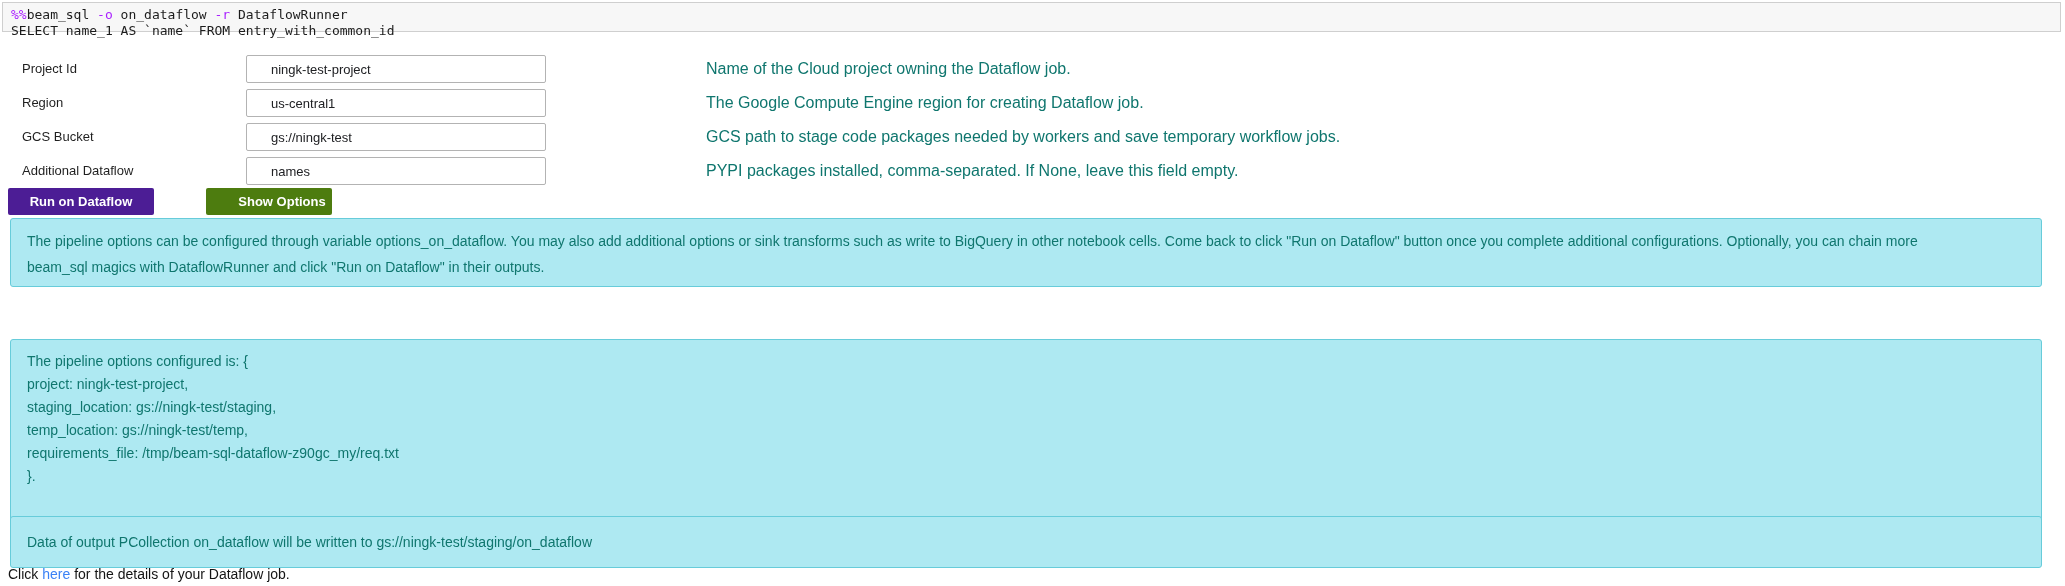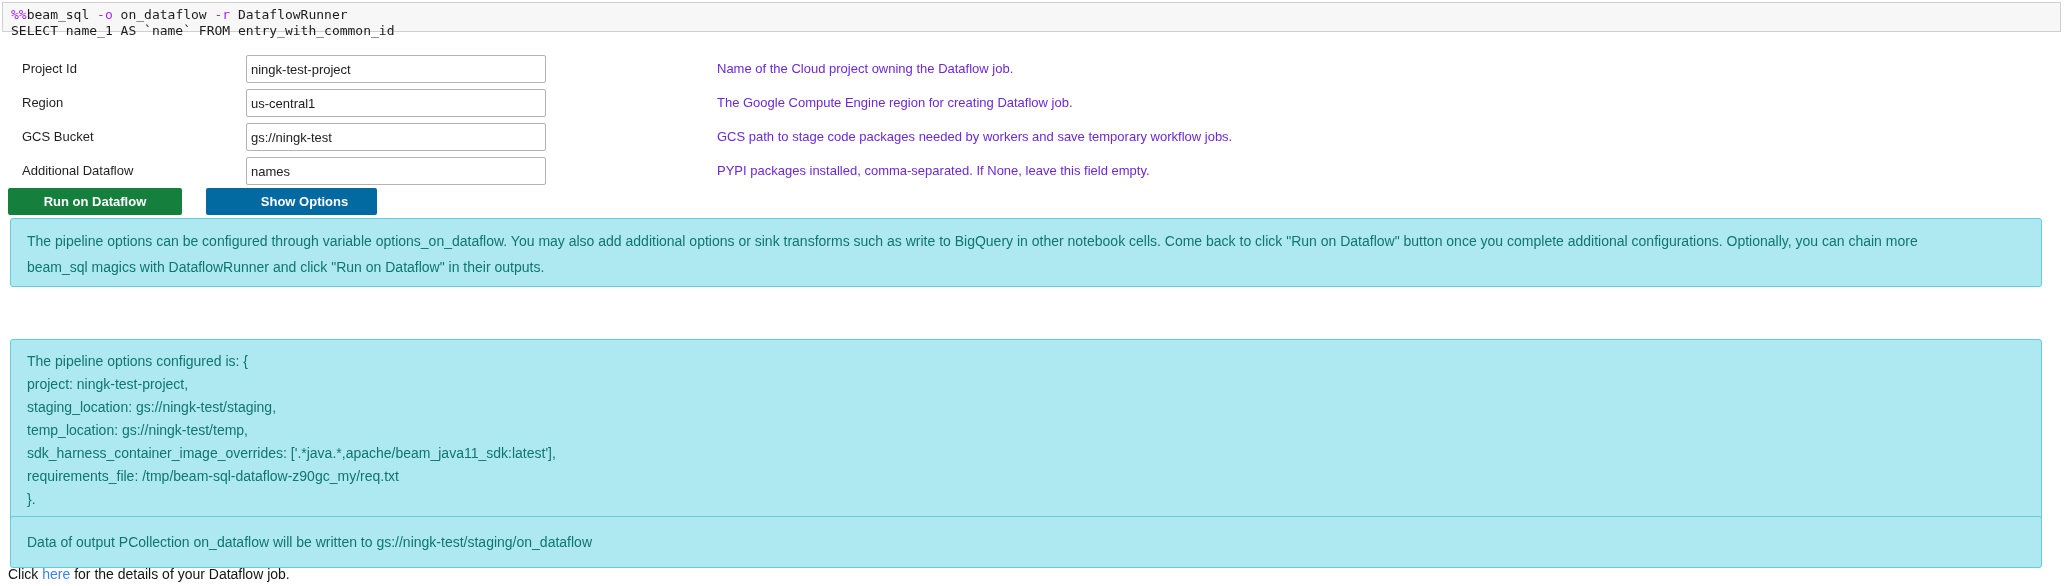--- a/index.html
+++ b/index.html
@@ -10,29 +10,29 @@
   .code-cell{position:absolute;left:2px;top:2px;width:2059px;height:30px;box-sizing:border-box;
              background:#f7f7f7;border:1px solid #cfcfcf;padding:4px 8px;
              font-family:"DejaVu Sans Mono","Liberation Mono",monospace;font-size:13px;}
   .code-line{white-space:pre;line-height:16px;color:#1c1c1c;}
   .tok-magic{color:#AA22FF;}
 
   
   .form-row{position:absolute;left:12px;width:2065px;height:28px;}
   .form-label{position:absolute;left:10px;top:0;line-height:28px;font-size:13px;color:#1f1f1f;}
   .form-input{position:absolute;left:234px;top:0;width:300px;height:28px;box-sizing:border-box;
-              border:1px solid #b3b3b3;border-radius:2px;background:#fff;padding:0 4px;
+              border:1px solid #b3b3b3;border-radius:2px;background:#fff;padding:0 24px;
               font-family:"Liberation Sans",sans-serif;font-size:13px;color:#202124;outline:none;}
-  .form-desc{position:absolute;left:694px;top:0;line-height:28px;font-size:13px;color:#6d28d9;white-space:nowrap;margin-left:11px;}
+  .form-desc{position:absolute;left:694px;top:0;line-height:28px;font-size:16px;color:#0f766e;white-space:nowrap;}
 
   
   .btn{position:absolute;top:188px;height:27px;border:none;border-radius:2px;color:#ffffff;
        font-family:"Liberation Sans",sans-serif;font-size:13px;font-weight:bold;cursor:pointer;}
-  .btn-run{left:8px;width:174px;background:#15803d;}
-  .btn-options{left:206px;width:171px;background:#0369a1;padding-left:32px;}
+  .btn-run{left:8px;width:146px;background:#4c1d95;}
+  .btn-options{left:206px;width:126px;background:#4d7c0f;padding-left:32px;}
 
   
   .info-box{position:absolute;left:10px;width:2032px;box-sizing:border-box;
             background:#aee9f2;border:1px solid #67ccda;border-radius:3px;
             color:#0f766e;font-size:14px;}
   .info-note{top:218px;height:69px;padding:9px 16px 0 16px;}
   .info-note .line{line-height:26px;white-space:nowrap;}
   .info-options{top:300px;height:199px;padding:10px 16px 0 16px;margin-top:39px;}
   .info-options .line{line-height:23px;white-space:pre;}
   .info-output{top:516px;height:52px;display:flex;align-items:center;padding:0 16px;}
@@ -78,21 +78,20 @@
   <div class="info-box info-note">
     <div class="line">The pipeline options can be configured through variable options_on_dataflow. You may also add additional options or sink transforms such as write to BigQuery in other notebook cells. Come back to click "Run on Dataflow" button once you complete additional configurations. Optionally, you can chain more</div>
     <div class="line">beam_sql magics with DataflowRunner and click "Run on Dataflow" in their outputs.</div>
   </div>
 
   <div class="info-box info-options">
     <div class="line">The pipeline options configured is: {</div>
     <div class="line">project: ningk-test-project,</div>
     <div class="line">staging_location: gs://ningk-test/staging,</div>
     <div class="line">temp_location: gs://ningk-test/temp,</div>
-    <div class="line">sdk_harness_container_image_overrides: ['.*java.*,apache/beam_java11_sdk:latest'],</div>
     <div class="line">requirements_file: /tmp/beam-sql-dataflow-z90gc_my/req.txt</div>
     <div class="line">}.</div>
   </div>
 
   <div class="info-box info-output">
     <span>Data of output PCollection on_dataflow will be written to gs://ningk-test/staging/on_dataflow</span>
   </div>
 
   <div class="footer"><span>Click </span><a>here</a><span> for the details of your Dataflow job.</span></div>
 

